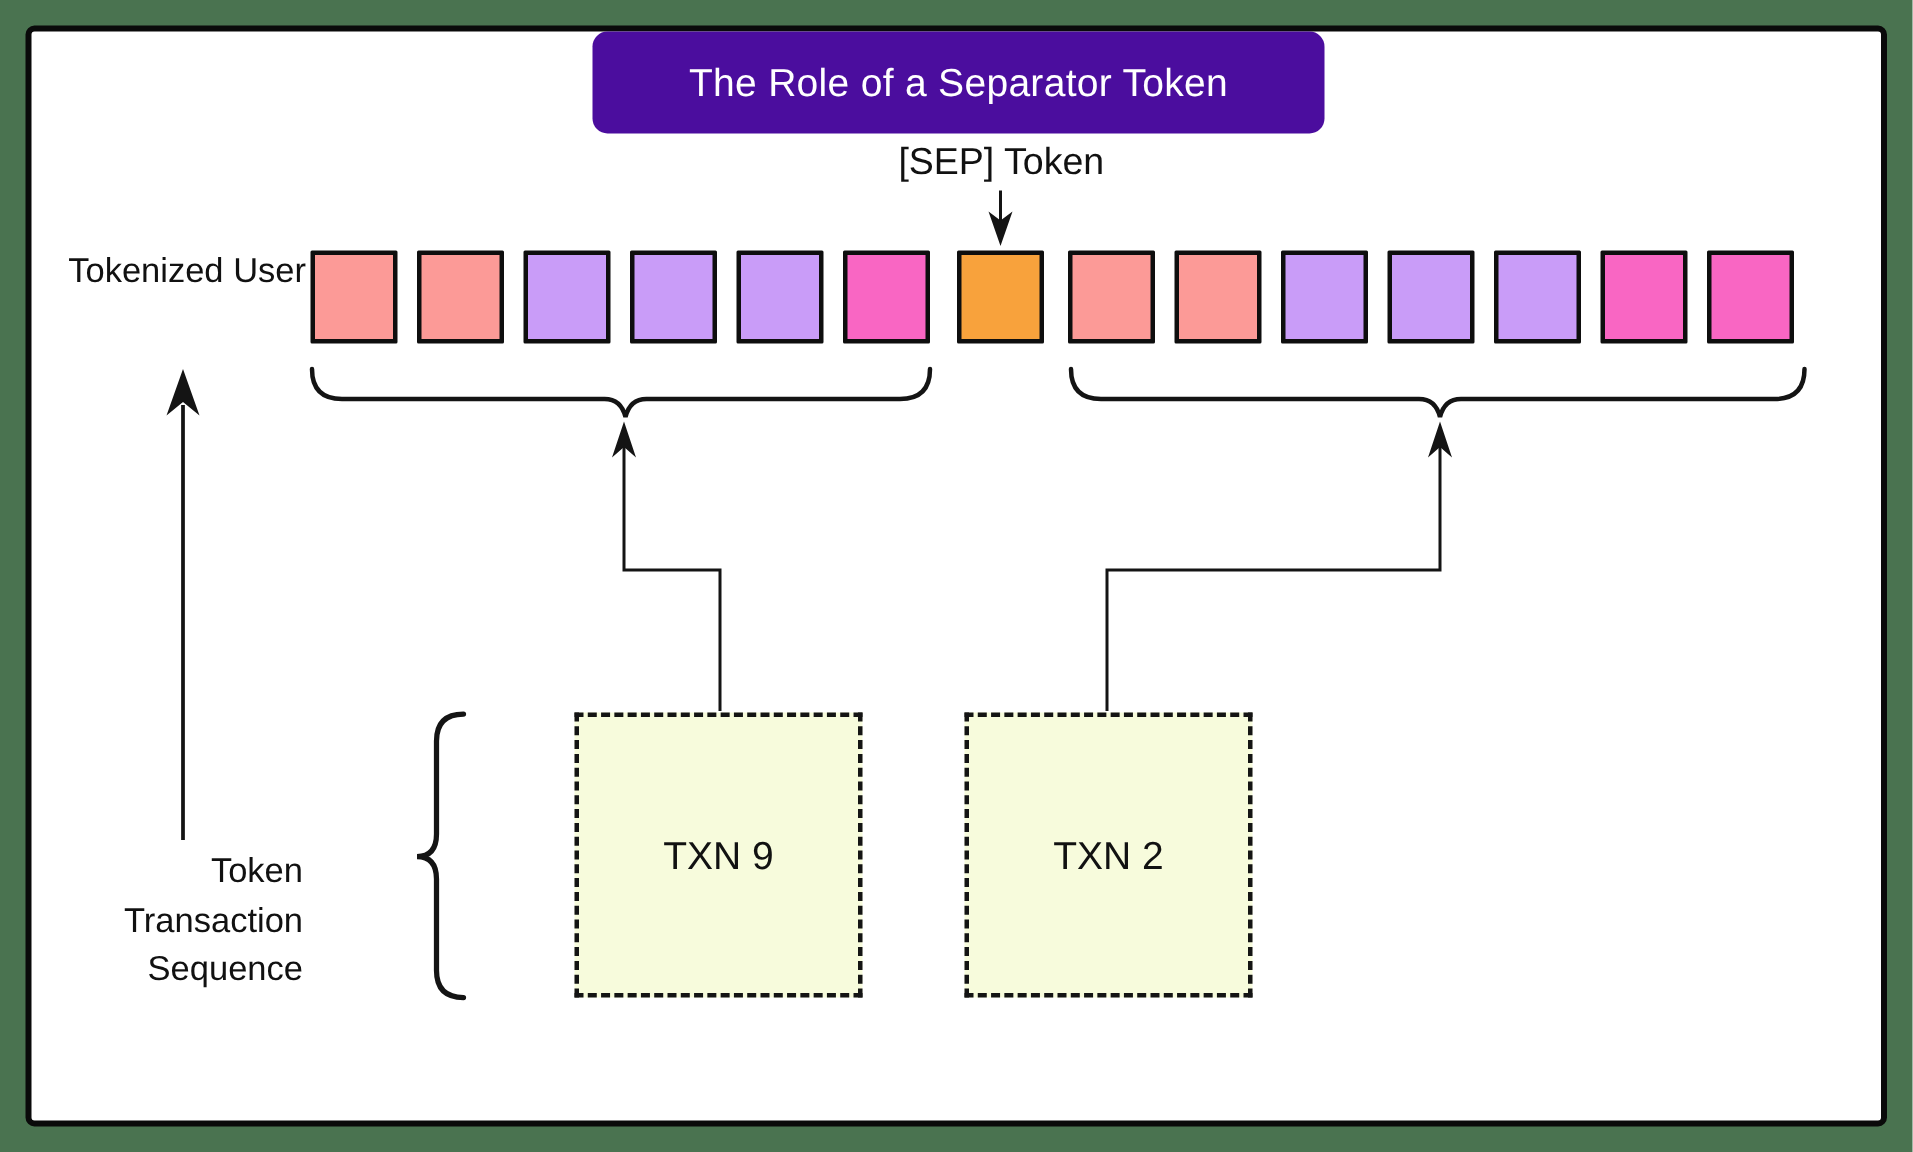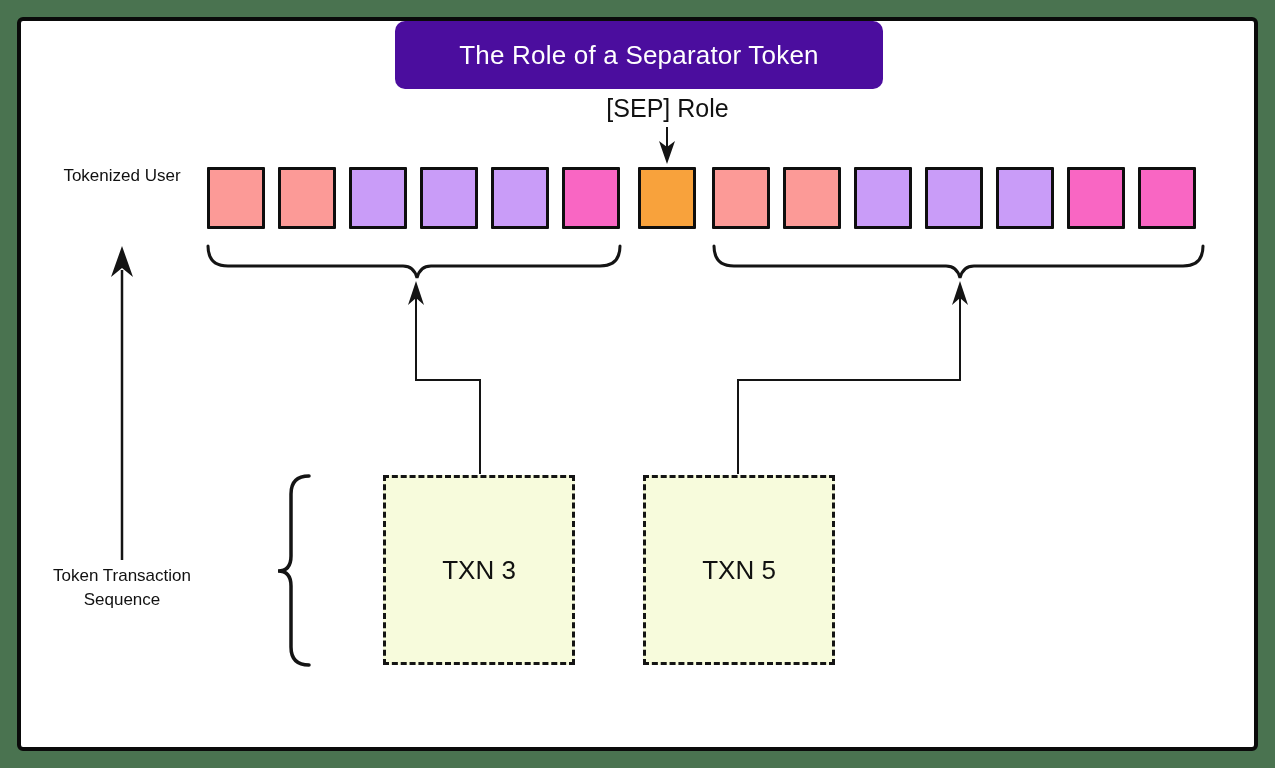--- a/index.html
+++ b/index.html
@@ -42,21 +42,21 @@
   .token{
     width:52px;height:56px;
     border:3px solid #0e0e0e;
     border-radius:1px;
     margin-right:13px;
     flex:0 0 auto;
   }
   .token.sep{margin-left:5px;margin-right:16px;}
   .token:last-child{margin-right:0;}
   .side-label{
-    position:absolute;text-align:center;font-size:17px;color:#111;
+    position:absolute;text-align:right;font-size:23px;color:#111;
     line-height:1.42;
   }
   .label-tokenized{left:40px;top:164px;width:164px;}
   .label-sequence{left:42px;top:564px;width:160px;}
   .txn-box{
     position:absolute;top:475px;width:186px;height:184px;
     background:var(--txn-fill,#F7FBDC);
     border:3px dashed #141414;
     display:flex;align-items:center;justify-content:center;
     font-size:26px;color:#111;
@@ -88,21 +88,21 @@
   <path d="M 416 281 L 408 305 L 416 298 L 424 305 Z" fill="#141414"></path>
 
   <path class="stroke" stroke-width="2" d="M 738 474 L 738 380 L 960 380 L 960 296"></path>
   <path d="M 960 281 L 952 305 L 960 298 L 968 305 Z" fill="#141414"></path>
 </svg>
 
 <div class="title-banner">
   <span>The Role of a Separator Token</span>
 </div>
 
-<div class="sep-label">[SEP] Role</div>
+<div class="sep-label">[SEP] Token</div>
 
 <div class="token-row" id="token-row">
     <div class="token" style="background: rgb(252, 154, 151);"></div>
     <div class="token" style="background: rgb(252, 154, 151);"></div>
     <div class="token" style="background: rgb(201, 156, 248);"></div>
     <div class="token" style="background: rgb(201, 156, 248);"></div>
     <div class="token" style="background: rgb(201, 156, 248);"></div>
     <div class="token" style="background: rgb(249, 102, 195);"></div>
     <div class="token sep" style="background: rgb(248, 162, 60);"></div>
     <div class="token" style="background: rgb(252, 154, 151);"></div>
@@ -112,18 +112,18 @@
     <div class="token" style="background: rgb(201, 156, 248);"></div>
     <div class="token" style="background: rgb(249, 102, 195);"></div>
     <div class="token" style="background: rgb(249, 102, 195);"></div>
   </div>
 
 <div class="side-label label-tokenized">Tokenized User</div>
 
 <div class="side-label label-sequence">Token Transaction Sequence</div>
 
 <div class="txn-box txn-1">
-  <span>TXN 3</span>
+  <span>TXN 9</span>
 </div>
 
 <div class="txn-box txn-2">
-  <span>TXN 5</span>
+  <span>TXN 2</span>
 </div>
 
 </body></html>

